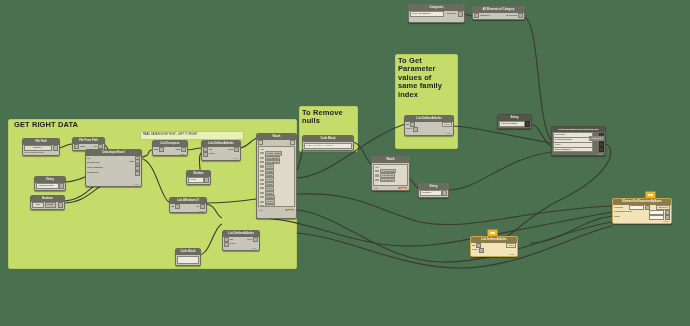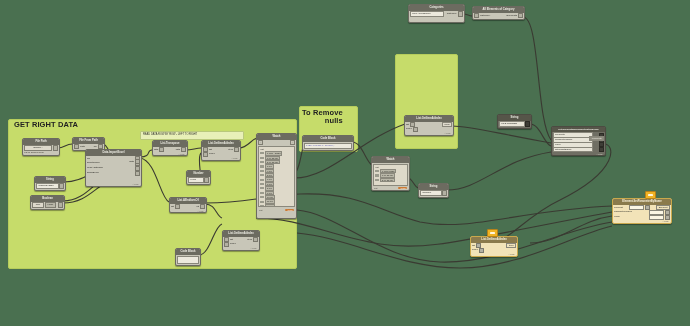--- a/index.html
+++ b/index.html
@@ -169,24 +169,29 @@
 </style>
 </head>
 <body>
 
 <div id="canvas">
 
   <div class="group" style="left:8px;top:119px;width:287px;height:148px;"></div>
   <div class="group-title" style="left:14px;top:121px;font-size:7.5px;">GET RIGHT DATA</div>
 
   <div class="group" style="left:299px;top:106px;width:57px;height:44px;"></div>
-  <div class="group-title" style="left:302px;top:109px;font-size:7.5px;text-align:right;">To Remove
+  <div class="group-title" style="left:302px;top:109px;font-size:7.5px;">To Remove
 nulls</div>
 
   <div class="group" style="left:395px;top:54px;width:61px;height:93px;"></div>
+  <div class="group-title" style="left:398px;top:57px;font-size:7.5px;">To Get
+Parameter
+values of
+same family
+index</div>
 
   <svg class="wires">
 
     <path d="M58,148 C64,148 66,144 72,144"></path>
 
     <path d="M103,144 C108,144 110,158 115,158"></path>
 
     <path d="M64,182 C85,182 95,167 115,166"></path>
 
     <path d="M63,201 C88,201 96,176 115,174"></path>

